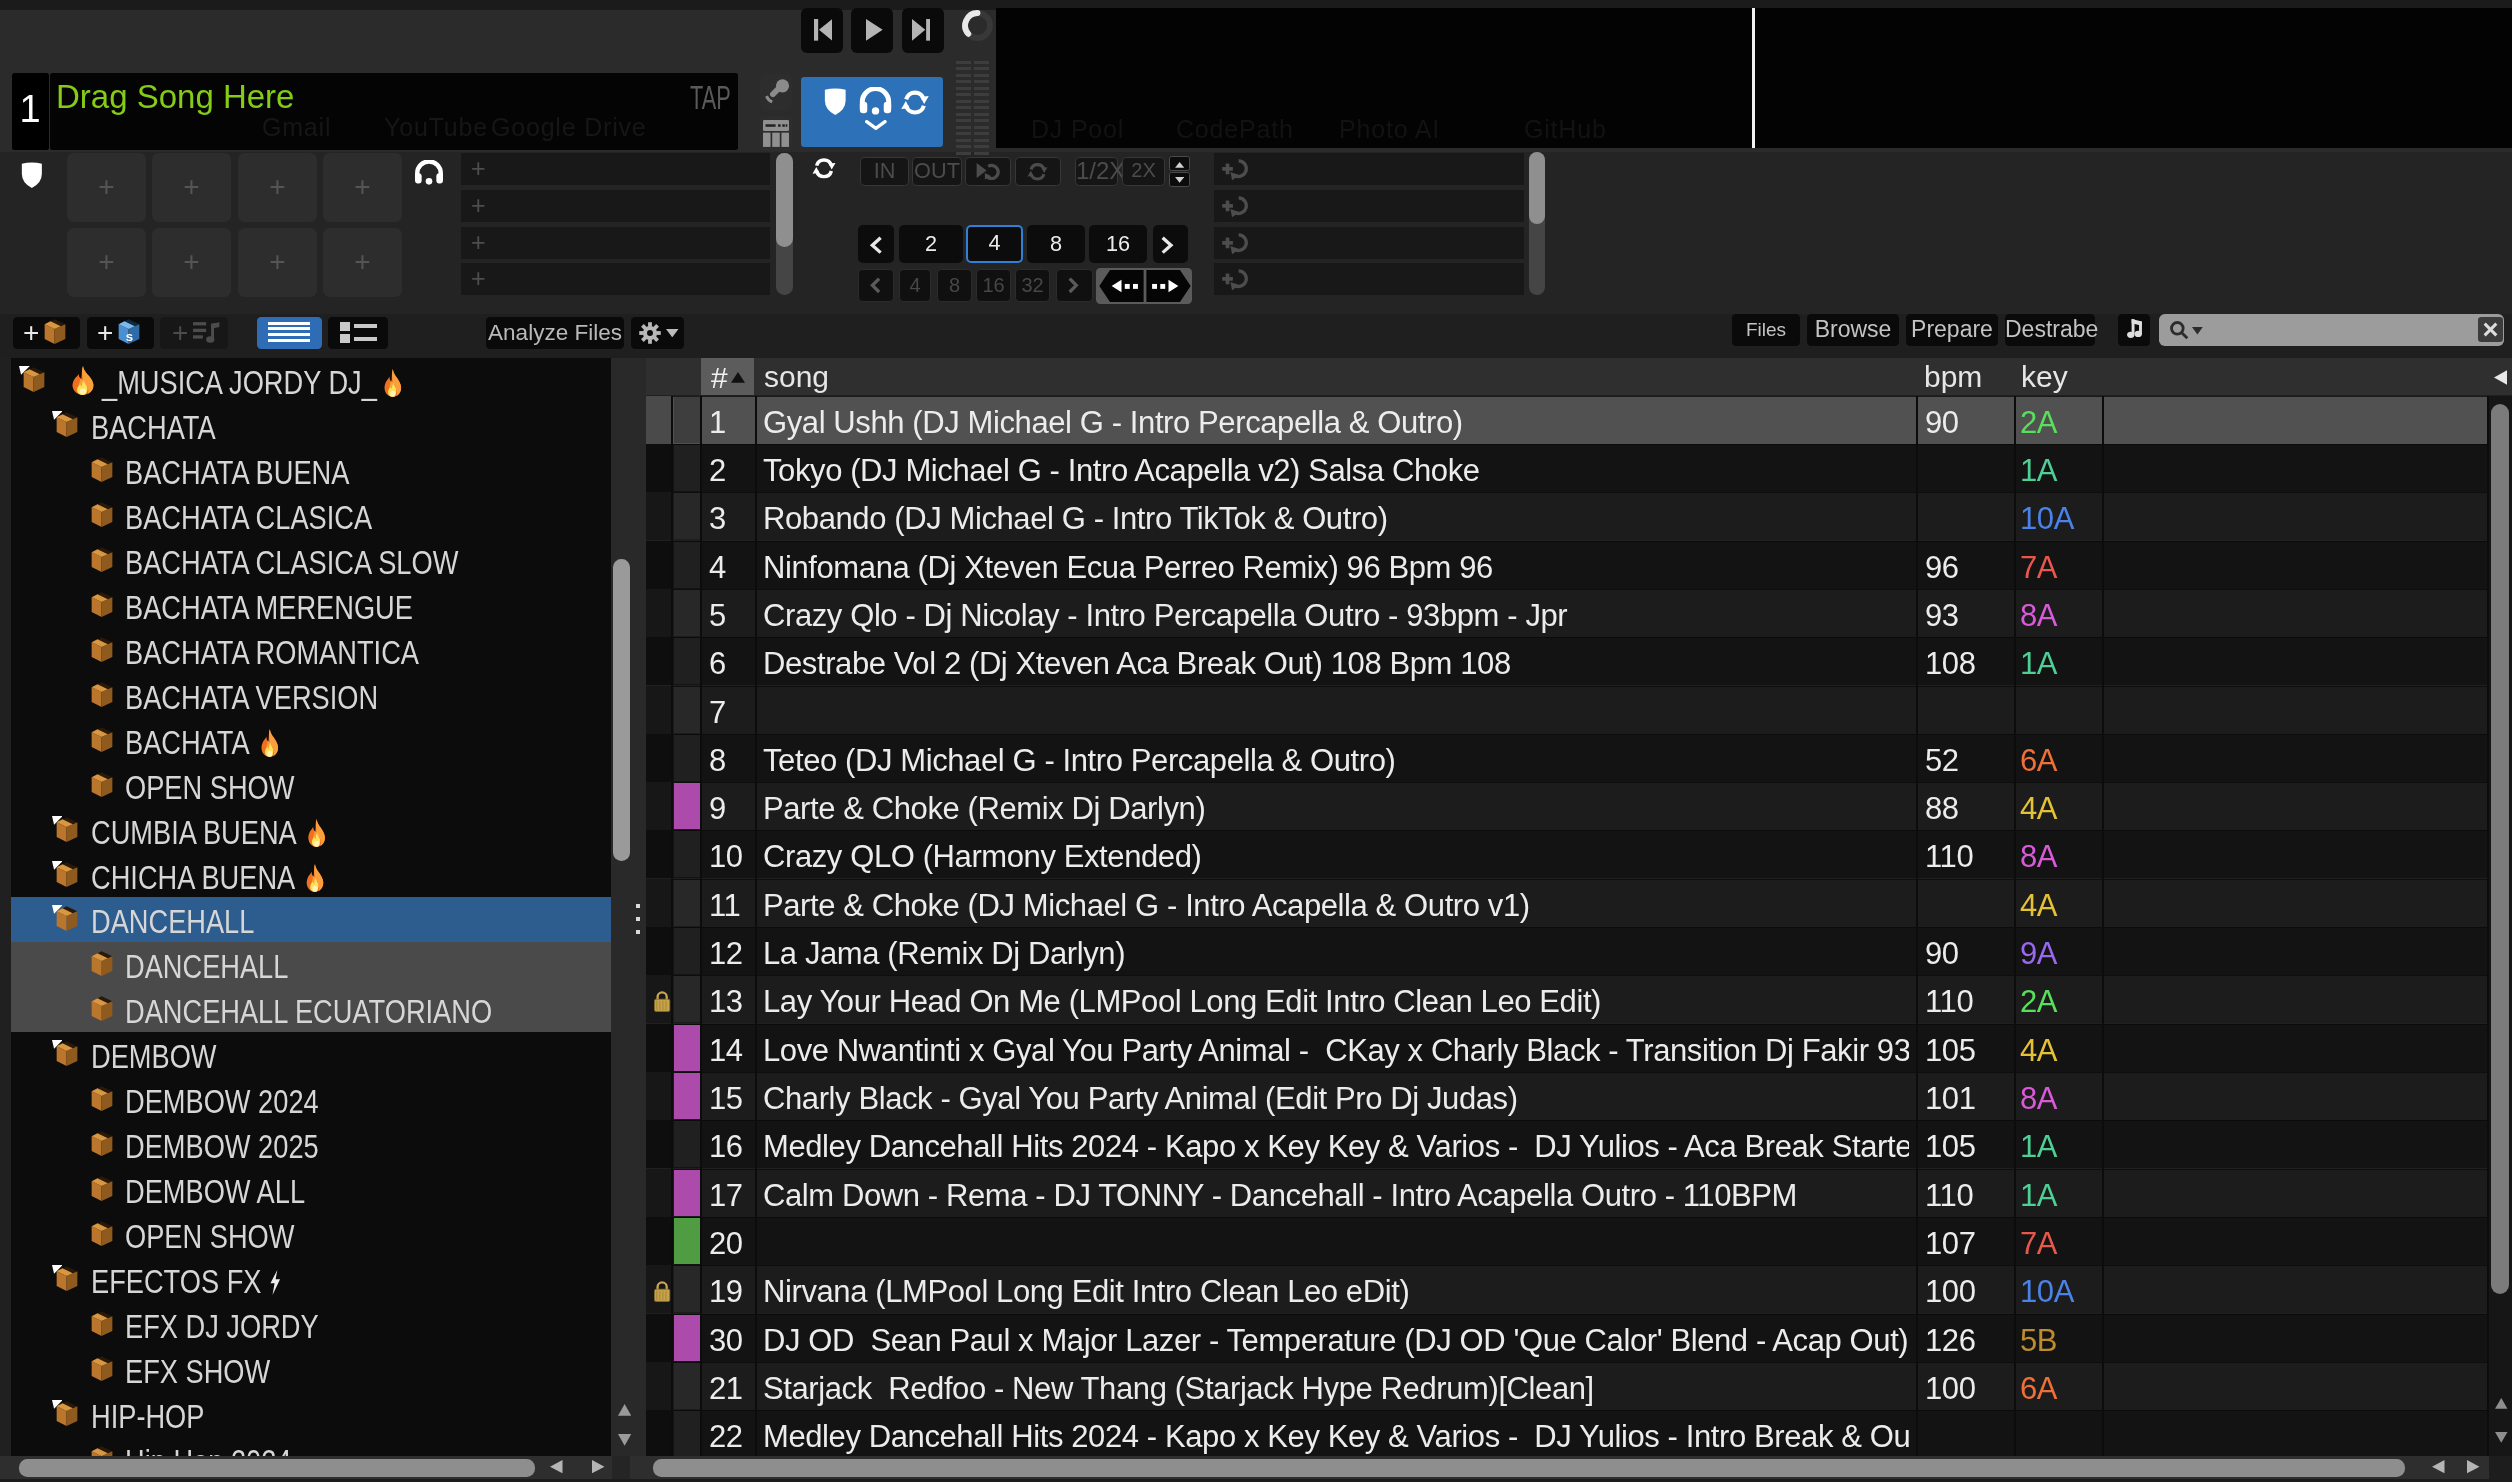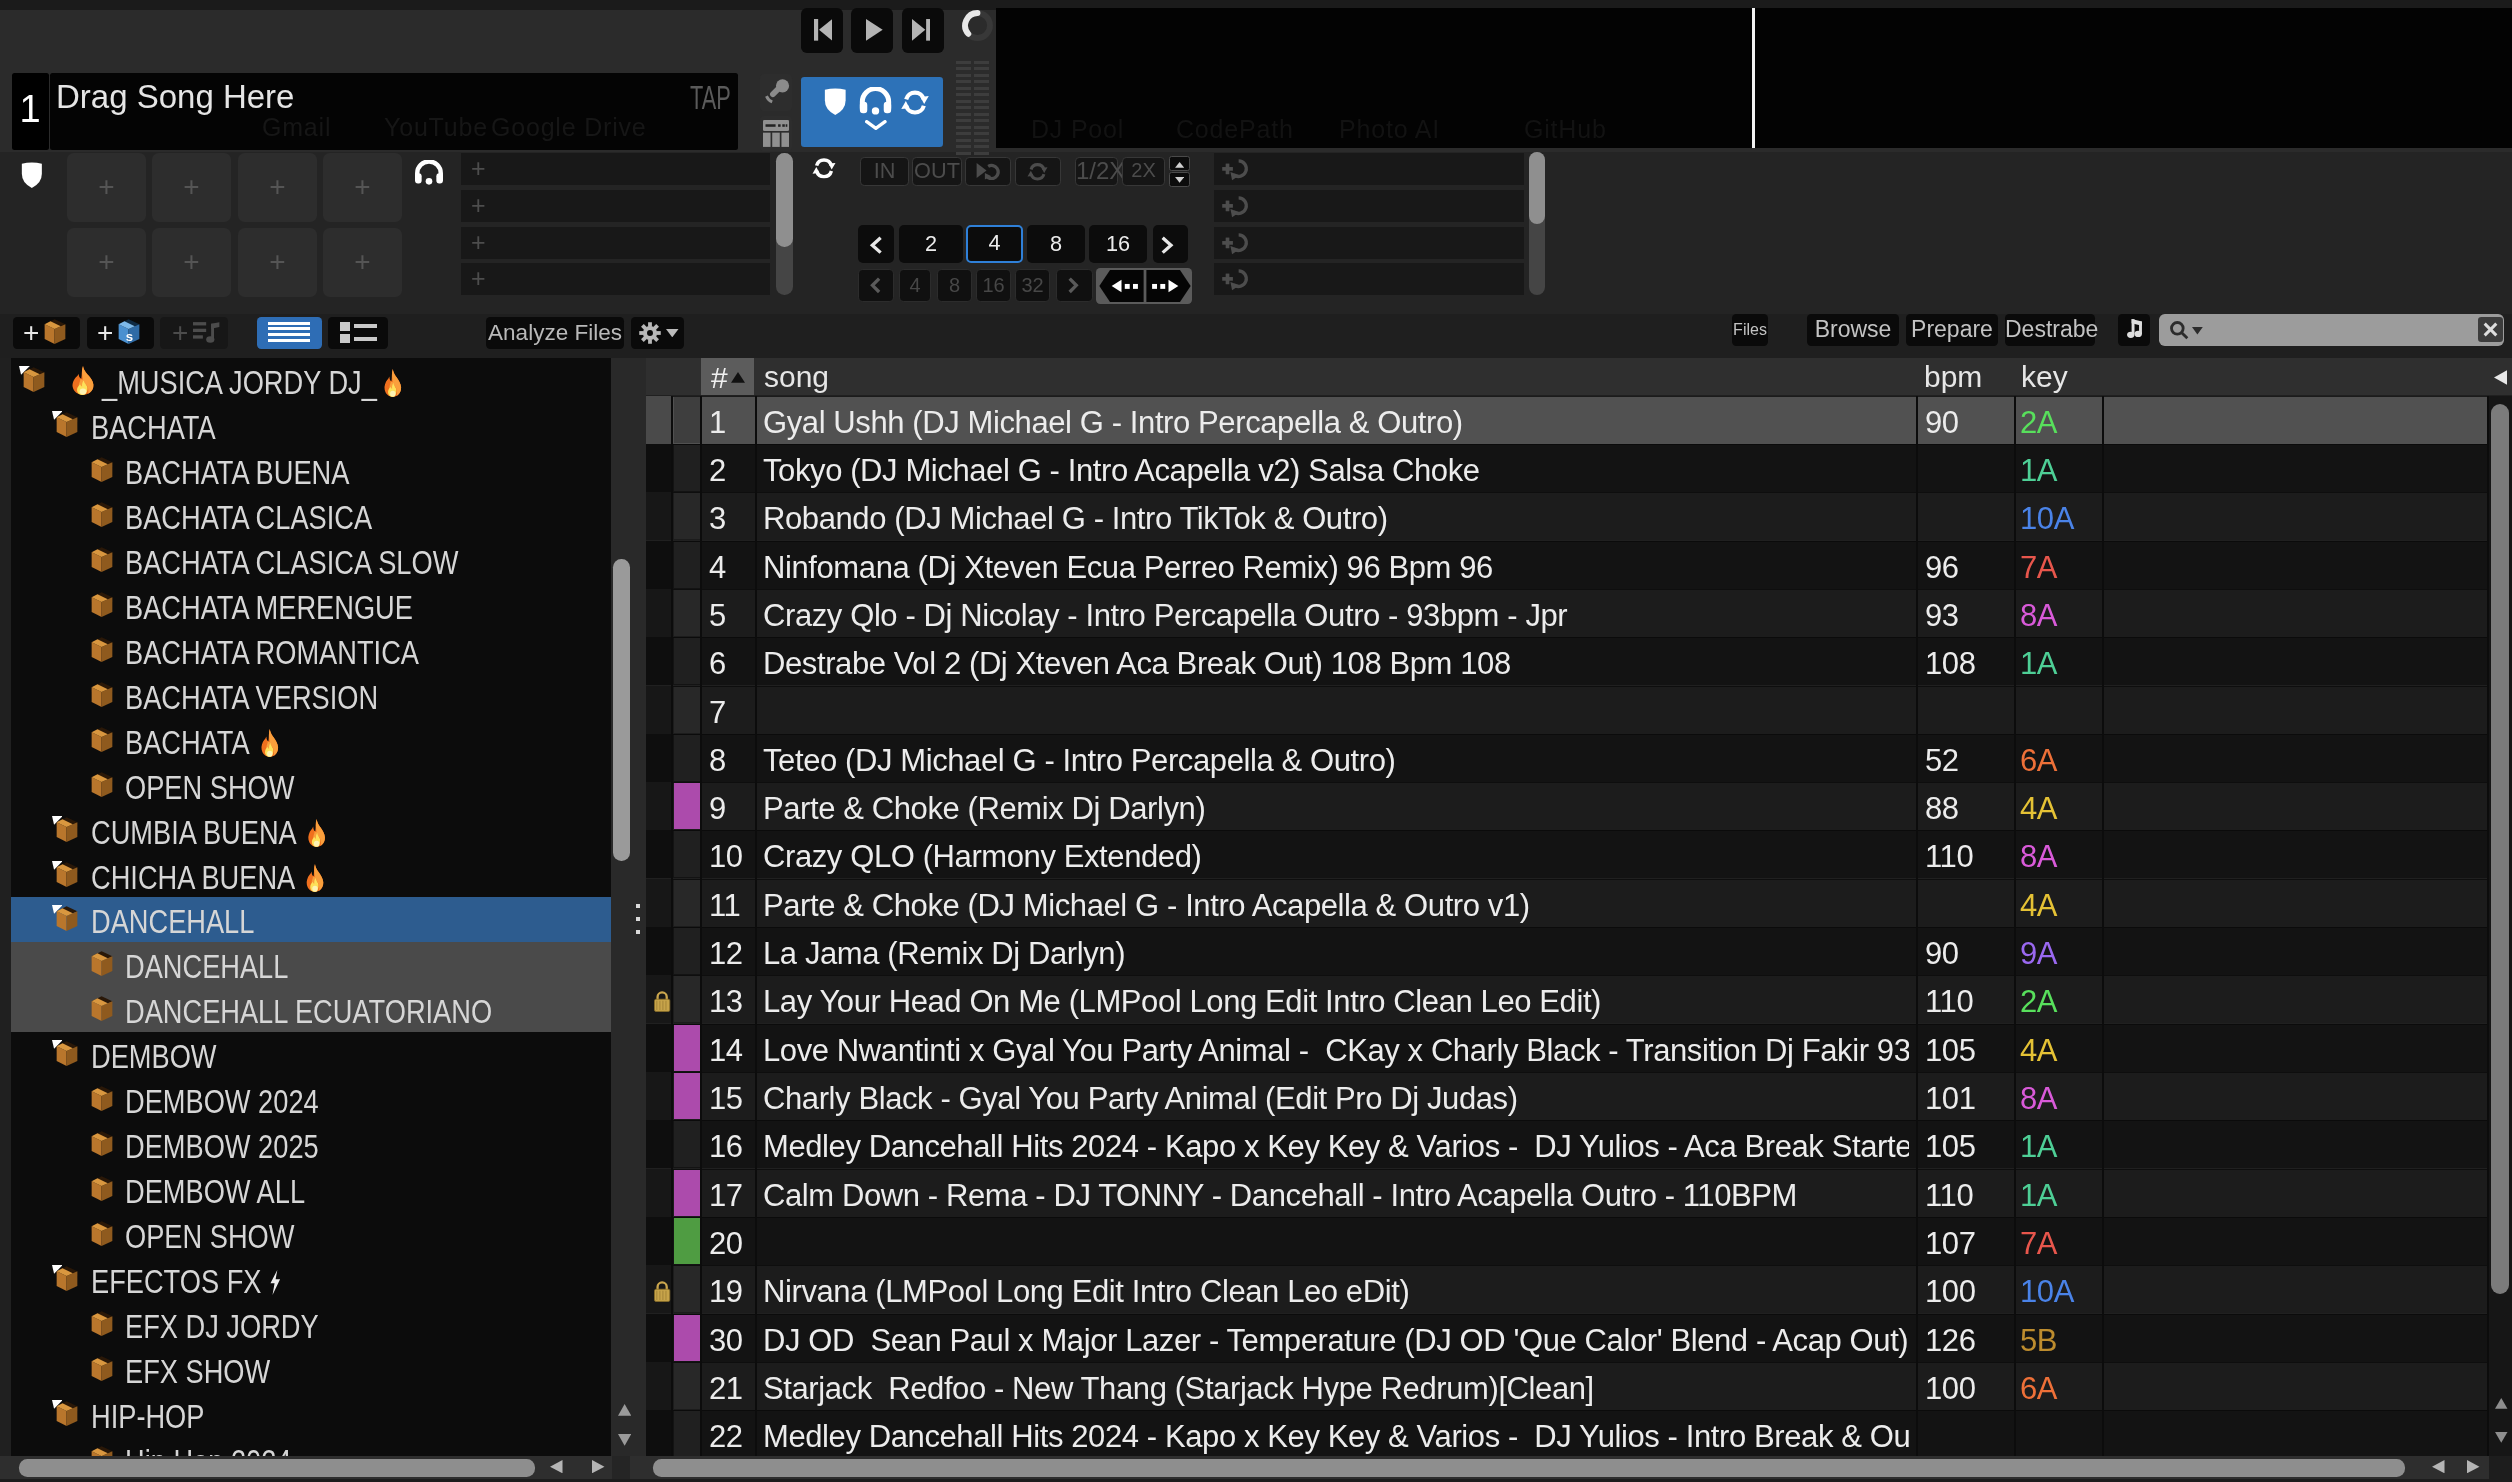--- a/index.html
+++ b/index.html
@@ -27,21 +27,21 @@
 .sep{position:absolute;width:1.7px;background:#0c0c0c}
 </style></head><body>
 <div id="root">
 <div class="abs" style="left:0;top:0;width:2512px;height:10px;background:#1b1b1b"></div>
 <div class="abs" style="left:0;top:10px;width:2512px;height:142px;background:#2b2b2b"></div>
 <div class="abs" style="left:0;top:152px;width:2512px;height:162px;background:#242424"></div>
 <div class="abs" style="left:996px;top:7.5px;width:1516px;height:140px;background:#030303"></div>
 <div class="abs" style="left:1752px;top:7.5px;width:2.5px;height:140px;background:#f2f2f2"></div>
 <div class="abs" style="left:11.7px;top:73px;width:37px;height:77px;background:#000;border-radius:2.5px;color:#fff;font-size:38px;text-align:center;line-height:73px">1</div>
 <div class="abs" style="left:50px;top:73px;width:688px;height:77px;background:#040404;border-radius:2.5px"></div>
-<div class="abs" style="left:56px;top:77px;font-size:33px;color:#e5e5e5;line-height:40px">Drag Song Here</div>
+<div class="abs" style="left:56px;top:77px;font-size:33px;color:#84cc16;line-height:40px">Drag Song Here</div>
 <div class="abs" style="left:690px;top:77px;font-size:34px;color:#5a5a5a;line-height:40px;transform:scaleX(0.64);transform-origin:0 0">TAP</div>
 <div class="abs" style="left:262px;top:113px;font-size:25px;color:#161616;letter-spacing:0.8px">Gmail</div>
 <div class="abs" style="left:384px;top:113px;font-size:25px;color:#161616;letter-spacing:0.8px">YouTube</div>
 <div class="abs" style="left:491px;top:113px;font-size:25px;color:#161616;letter-spacing:0.8px">Google Drive</div>
 <div class="abs" style="left:1031px;top:115px;font-size:25px;color:#121212;letter-spacing:0.8px">DJ Pool</div>
 <div class="abs" style="left:1176px;top:115px;font-size:25px;color:#121212;letter-spacing:0.8px">CodePath</div>
 <div class="abs" style="left:1339px;top:115px;font-size:25px;color:#121212;letter-spacing:0.8px">Photo AI</div>
 <div class="abs" style="left:1524px;top:115px;font-size:25px;color:#121212;letter-spacing:0.8px">GitHub</div>
 <div class="btn" style="left:760px;top:74px;width:32px;height:37px;background:#2d2d2d"></div>
 <svg class="abs" style="left:763px;top:78px" width="27.5" height="28" viewBox="0 0 33 34">
@@ -274,21 +274,21 @@
           <line x1="19.8" y1="19.8" x2="23.7" y2="23.7"></line>
           <line x1="5.3" y1="23.7" x2="9.2" y2="19.8"></line>
           <line x1="19.8" y1="9.2" x2="23.7" y2="5.3"></line>
         </g>
       </g>
       <circle cx="14.5" cy="14.5" r="3.6" fill="#0a0a0a"></circle>
     </svg>
 <svg class="abs" style="left:666px;top:329px" width="12.5" height="8.3" viewBox="0 0 15 10">
       <polygon points="0,0 15,0 7.5,10" fill="#bbb"></polygon>
     </svg>
-<div class="btntx" style="left:1732px;top:314px;width:36px;height:32px;font-size:16px;line-height:31px">Files</div>
+<div class="btntx" style="left:1732px;top:314px;width:68px;height:32px;font-size:19px;line-height:31px">Files</div>
 <div class="btntx" style="left:1807px;top:314px;width:92px;height:32px;font-size:23px;line-height:31px">Browse</div>
 <div class="btntx" style="left:1906px;top:314px;width:92px;height:32px;font-size:23px;line-height:31px">Prepare</div>
 <div class="btntx" style="left:2005px;top:314px;width:90px;height:32px;font-size:23px;line-height:31px">Destrabe</div>
 <div class="btn" style="left:2118px;top:314px;width:32px;height:32px"></div>
 <svg class="abs" style="left:2125px;top:319px" width="19" height="21.7" viewBox="0 0 23 26">
       <g fill="#ddd">
         <rect x="8" y="0" width="3.5" height="18"></rect>
         <rect x="17" y="3" width="3.5" height="15"></rect>
         <polygon points="8,0 20.5,3 20.5,8 8,5"></polygon>
         <ellipse cx="7" cy="19" rx="4.5" ry="3.8"></ellipse>

